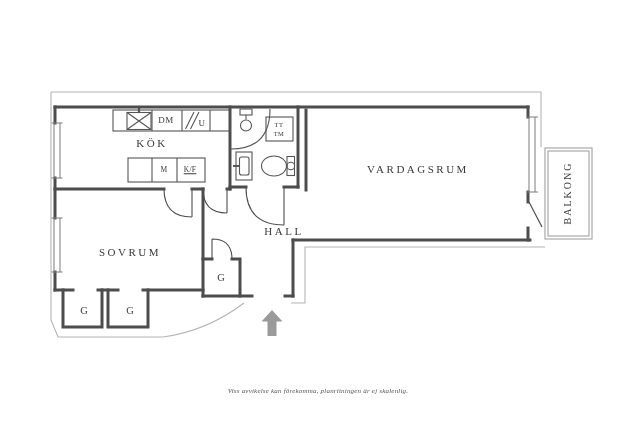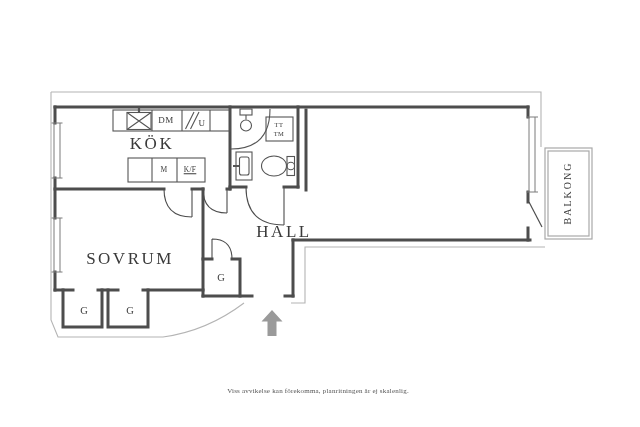--- a/index.html
+++ b/index.html
@@ -5,27 +5,27 @@
   html,body{margin:0;padding:0;background:#ffffff;}
   #canvas{
     position:relative;width:640px;height:427px;background:#ffffff;overflow:hidden;
     font-family:"Liberation Serif","DejaVu Serif",serif;
   }
   #plan-svg{position:absolute;left:0;top:0;}
   .lbl{
     position:absolute;transform:translate(-50%,-50%);
     color:#3a3a3a;white-space:nowrap;line-height:1;
   }
-  .room{font-size:17px;letter-spacing:2.5px;}
+  .room{font-size:11px;letter-spacing:2.5px;}
   .balcony{font-size:10px;letter-spacing:2px;transform:translate(-50%,-50%) rotate(-90deg);}
   .g{font-size:10.5px;letter-spacing:0;}
   .appl{font-size:9px;letter-spacing:0.5px;}
   .appl-sm{font-size:7.5px;letter-spacing:0.3px;}
   .ttm{font-size:6.5px;letter-spacing:0.5px;text-align:left;line-height:9px;}
-  .caption{font-size:7px;color:#555;letter-spacing:0.2px;}
+  .caption{font-size:7px;font-style:italic;color:#555;letter-spacing:0.2px;}
 </style>
 </head>
 <body>
 
 <div id="canvas">
 
   <svg id="plan-svg" width="640" height="427" viewBox="0 0 640 427">
 
     <g stroke="#b4b4b4" stroke-width="1.1" fill="none">
       <path d="M51,92 H541 V147"></path>
@@ -102,22 +102,23 @@
         <ellipse cx="274" cy="166" rx="12.5" ry="10"></ellipse>
         <rect x="287" y="156.5" width="7.5" height="19"></rect>
         <circle cx="290.8" cy="166" r="3.8"></circle>
       </g>
     </g>
 
     <polygon points="272,310 261.5,321.5 267.5,321.5 267.5,336 276.5,336 276.5,321.5 282.5,321.5" fill="#9a9a9a" stroke="none"></polygon>
   </svg>
 
   <div class="lbl room" style="left:152px;top:143px;">KÖK</div>
-  <div class="lbl room" style="left:130px;top:258px;">SOVRUM</div>
+  <div class="lbl room" style="left:130px;top:252px;">SOVRUM</div>
   <div class="lbl room" style="left:268px;top:231px;margin-left:16px;">HALL</div>
+  <div class="lbl room" style="left:418px;top:169px;">VARDAGSRUM</div>
   <div class="lbl balcony" style="left:568px;top:193px;">BALKONG</div>
 
   <div class="lbl g" style="left:84px;top:311px;">G</div>
   <div class="lbl g" style="left:130px;top:311px;">G</div>
   <div class="lbl g" style="left:221px;top:278px;">G</div>
 
   <div class="lbl appl" style="left:166px;top:120px;">DM</div>
   <div class="lbl appl" style="left:202px;top:123px;">U</div>
   <div class="lbl appl-sm" style="left:164px;top:170px;">M</div>
   <div class="lbl appl-sm" style="left:190px;top:170px;text-decoration:underline;">K/F</div>

